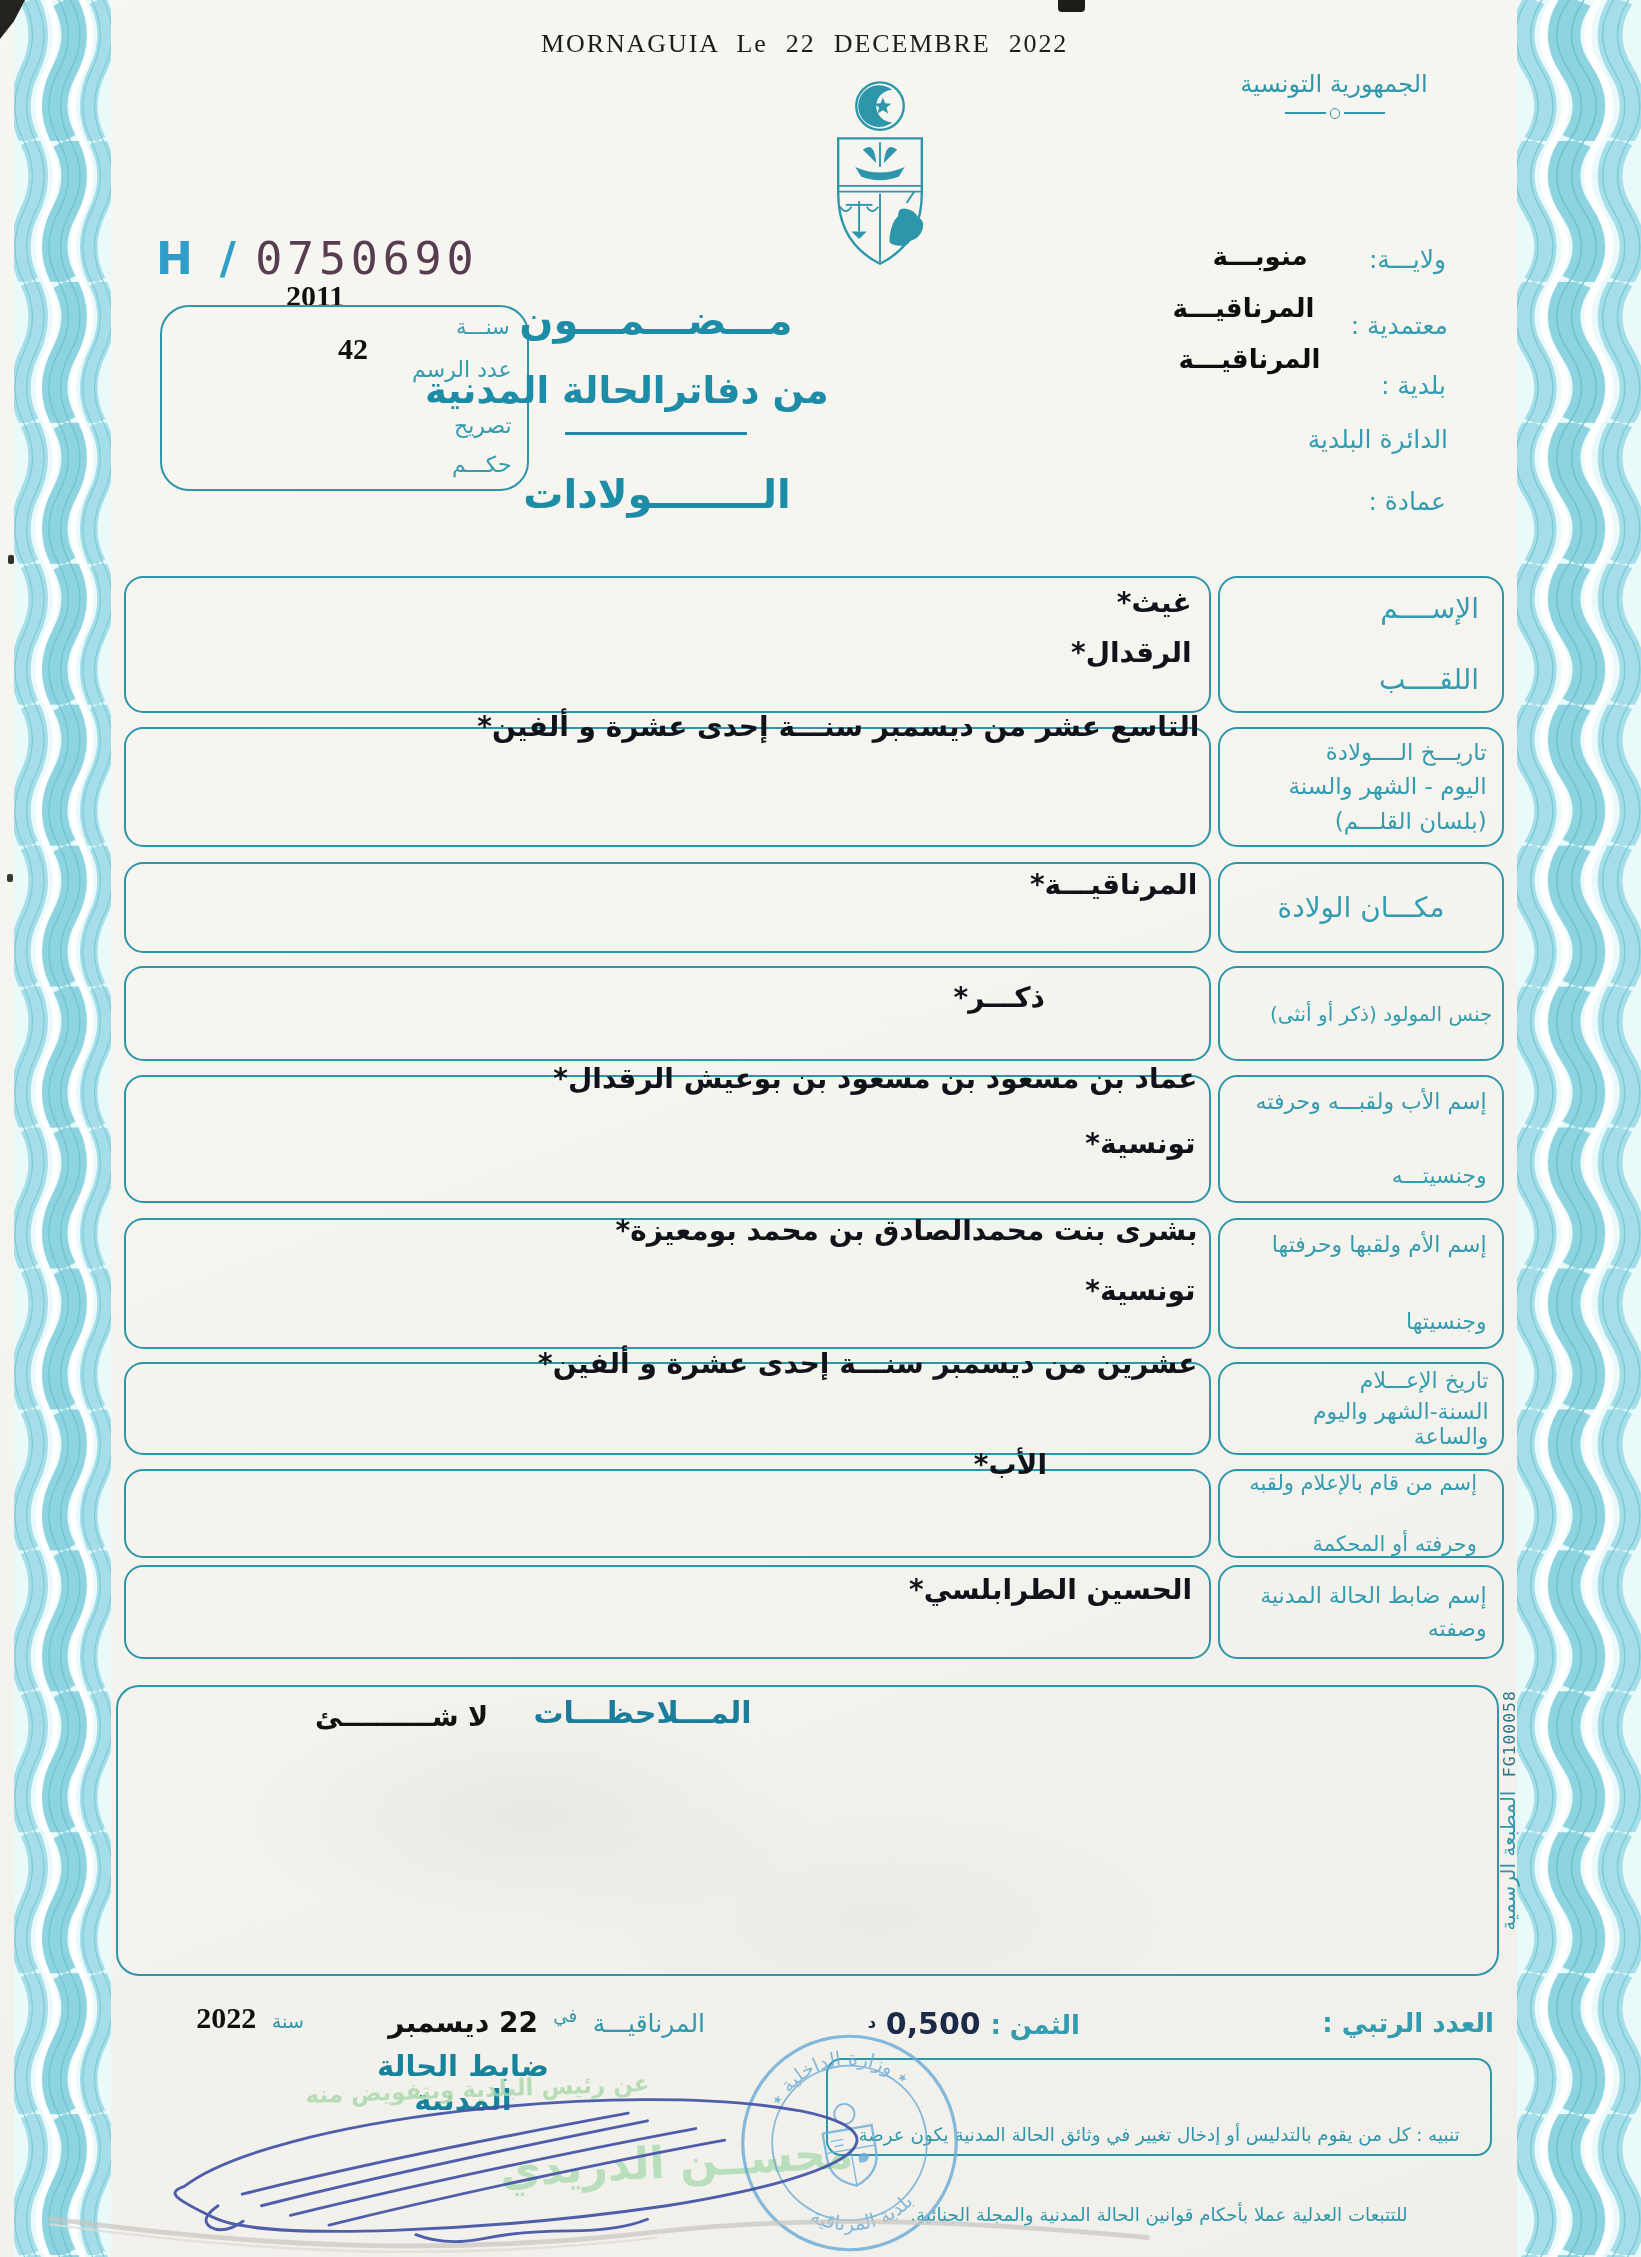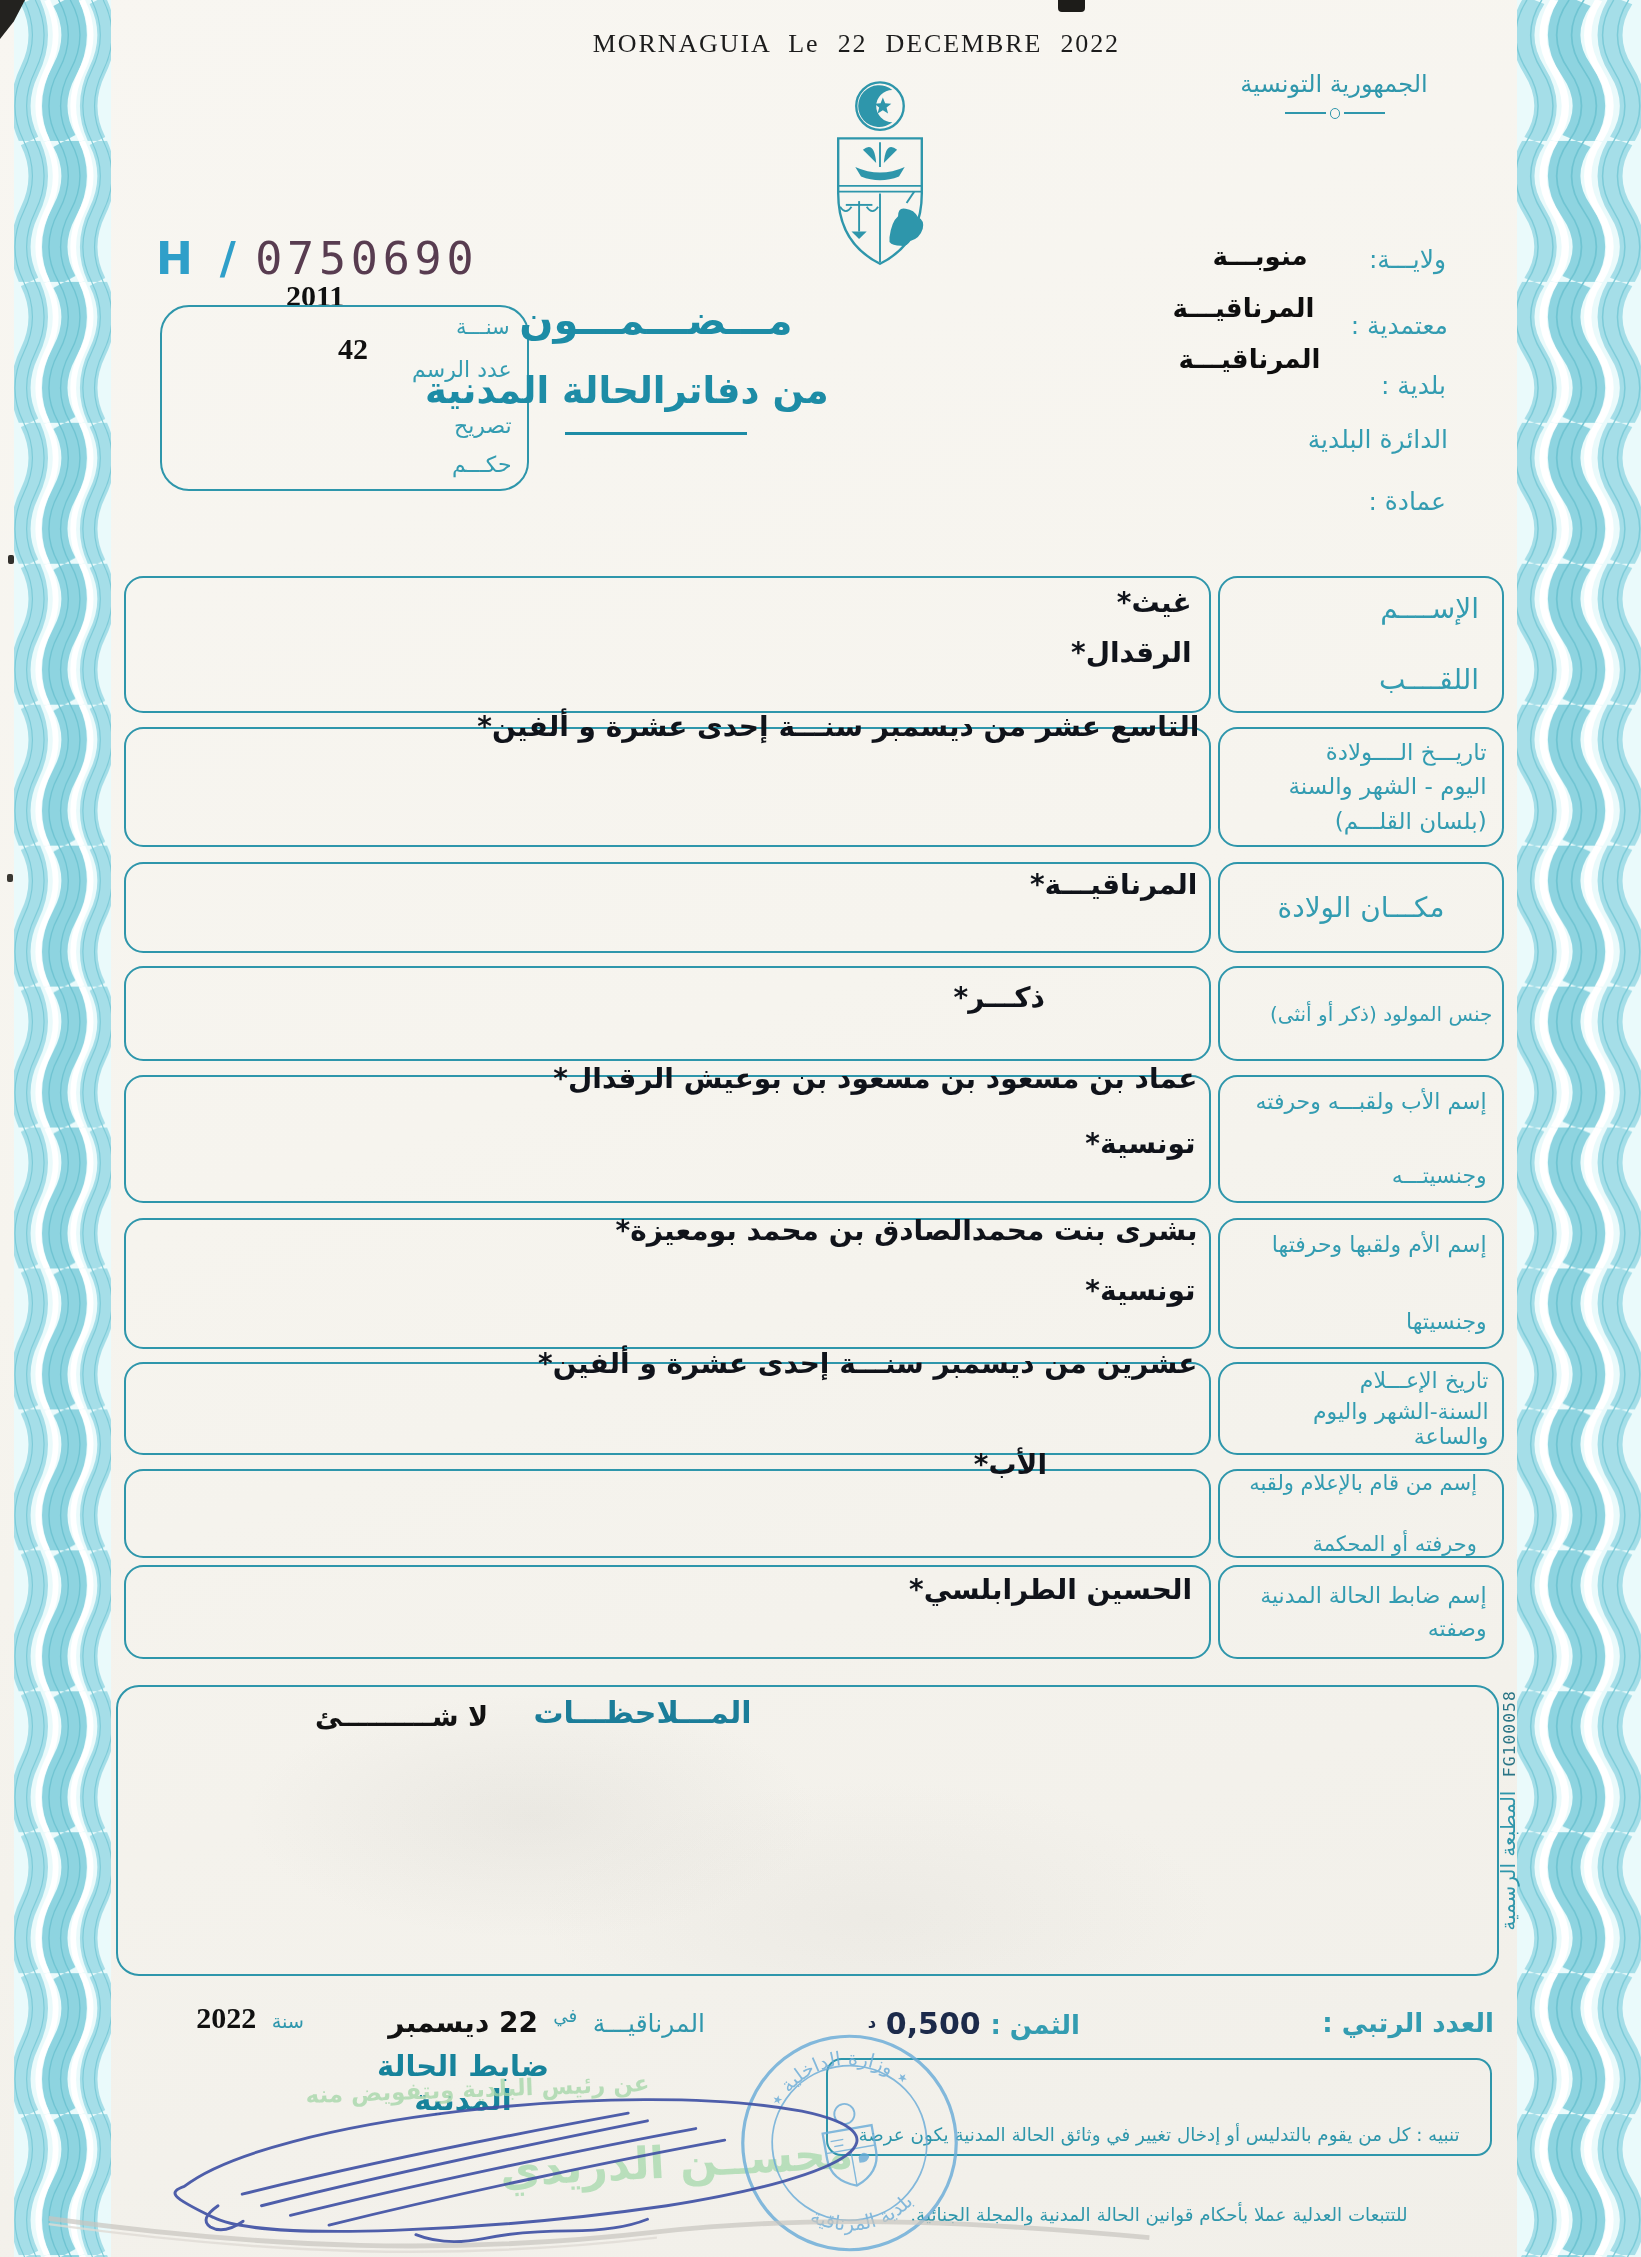--- a/index.html
+++ b/index.html
@@ -22,21 +22,21 @@
   
   .edge{position:absolute;top:0;height:2257px;}
   .edge-left{left:13.5px;width:97px;}
   .edge-right{right:0;width:124px;transform:scaleX(-1);}
   
   .corner-tl{left:0;top:0;width:25px;height:39px;background:#23221f;clip-path:polygon(0 0,100% 0,55% 55%,0 100%);}
   .corner-tr{left:1058px;top:0;width:27px;height:11.6px;background:#1d1c19;border-radius:0 0 3.9px 3.9px;}
   .speck1{left:7.7px;top:555px;width:6.8px;height:8.7px;background:#32302c;border-radius:1.9px;}
   .speck2{left:6.8px;top:874px;width:5.8px;height:7.7px;background:#3a3833;border-radius:1.9px;}
   
-  .dateline{left:541px;top:29px;width:579px;text-align:right;font-family:"Liberation Serif",serif;
+  .dateline{left:541px;top:29px;width:579px;text-align:left;font-family:"Liberation Serif",serif;
     font-size:26px;color:#1c1c1c;letter-spacing:1.9px;word-spacing:9.7px;}
   .republic{left:1218px;top:70px;width:232px;text-align:center;color:#2f97ac;font-size:24px;}
   .rep-sep{left:1273px;top:108px;width:124px;display:flex;align-items:center;justify-content:center;gap:3.9px;}
   .rep-sep .ln{width:41px;height:1.9px;background:#2f97ac;}
   .rep-sep .dot{width:8.7px;height:8.7px;border:1.9px solid #2f97ac;border-radius:50%;}
   .emblem{left:823px;top:79px;width:114px;height:191px;}
   .serial{left:156px;top:232px;display:flex;align-items:baseline;gap:13.5px;}
   .serial .pre{color:#2f9fc9;font-size:44px;font-weight:bold;letter-spacing:5.8px;}
   .serial .num{font-family:"DejaVu Sans Mono",monospace;font-size:45px;color:var(--serial);letter-spacing:4.8px;}
   .regyear{left:286px;top:279px;font-family:"Liberation Serif",serif;font-size:30px;font-weight:bold;color:#101010;}
@@ -202,20 +202,21 @@
     <span class="rb-year">سنـــة</span>
     <span class="rb-num">42</span>
     <span class="rb-rec">عدد الرسم</span>
     <span class="rb-dec">تصريح</span>
     <span class="rb-jug">حكـــم</span>
   </div>
 
   <div class="abs t1 rtl">مـــضـــمـــون</div>
   <div class="abs t2 rtl">من دفاترالحالة المدنية</div>
   <div class="abs t2u"></div>
+  <div class="abs t3 rtl">الــــــــولادات</div>
 
   <div class="abs adm a-wil-l">ولايـــة:</div>
   <div class="abs admv a-wil-v">منوبـــة</div>
   <div class="abs adm a-del-l">معتمدية :</div>
   <div class="abs admv a-del-v">المرناقيـــة</div>
   <div class="abs adm a-mun-l">بلدية :</div>
   <div class="abs admv a-mun-v">المرناقيـــة</div>
   <div class="abs adm a-dis-l">الدائرة البلدية</div>
   <div class="abs adm a-omd-l">عمادة :</div>
 

